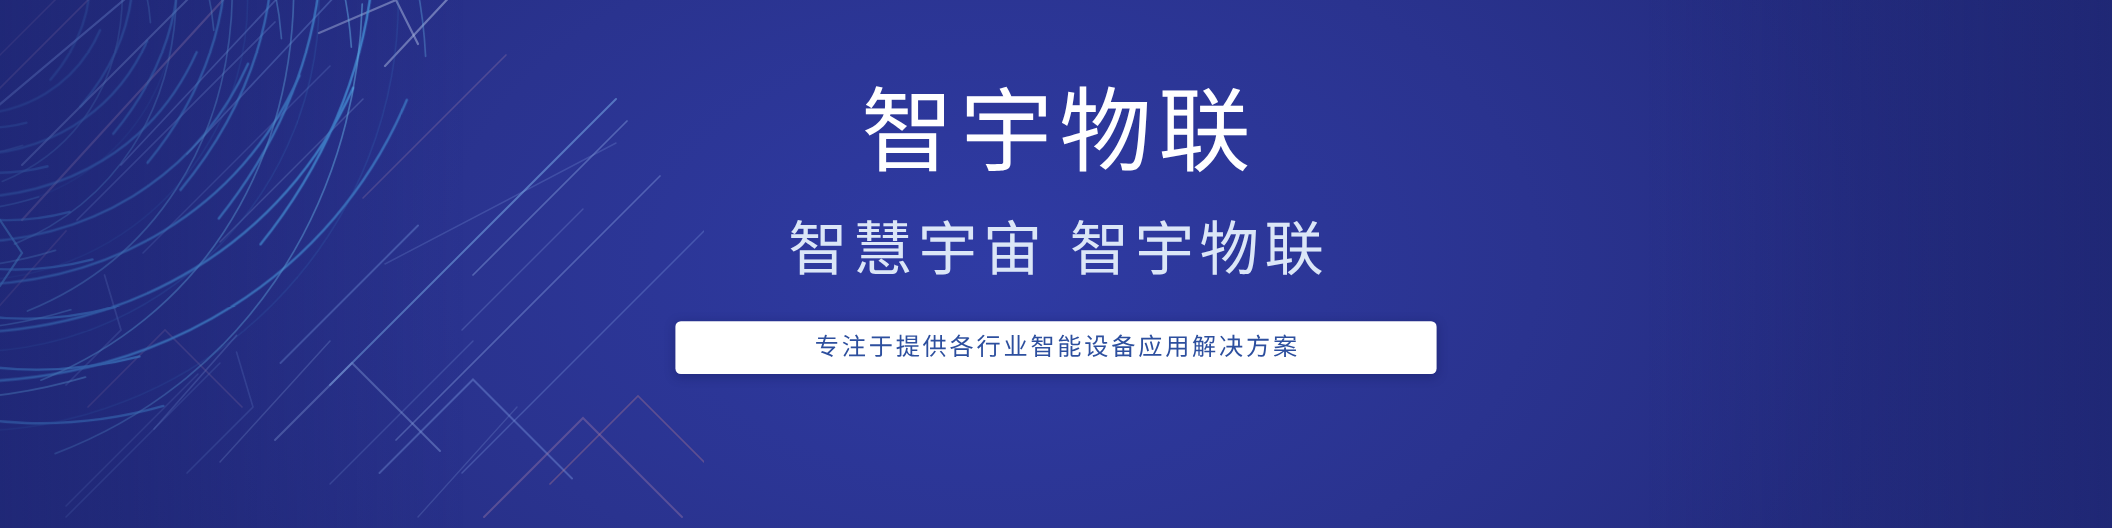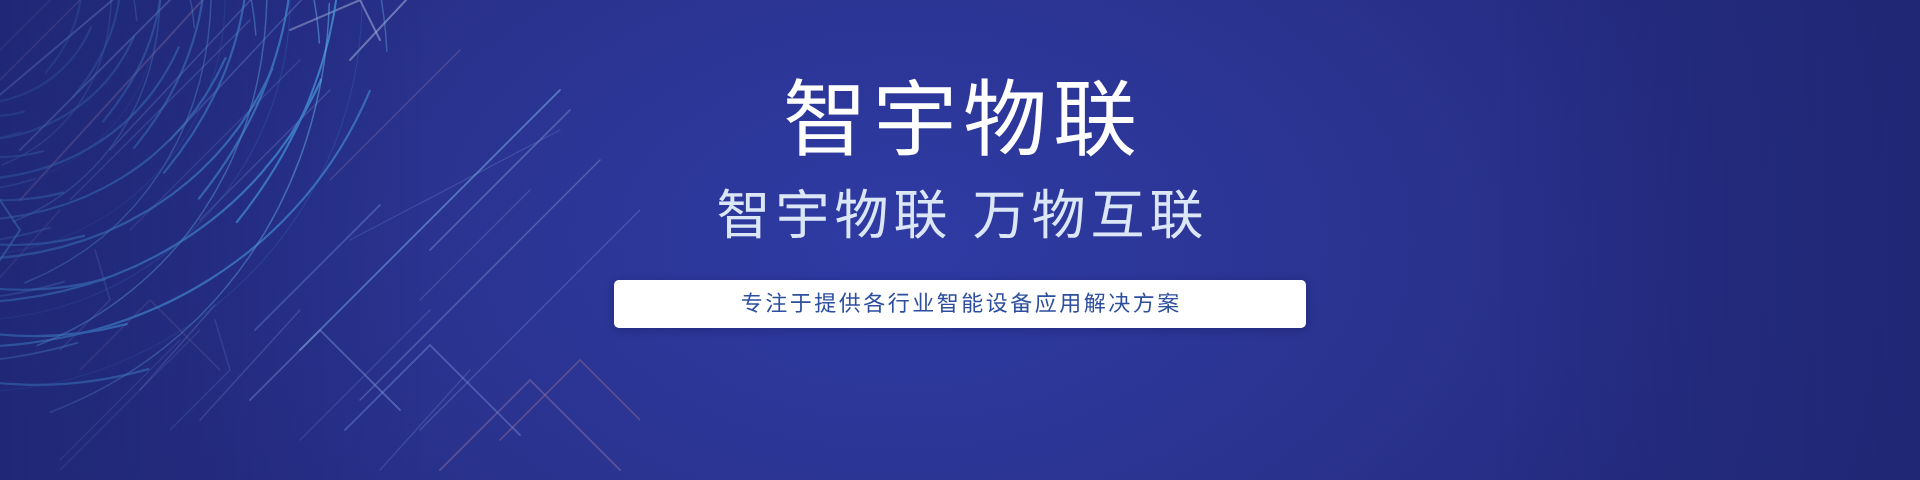--- a/index.html
+++ b/index.html
@@ -55,21 +55,21 @@
     position: absolute;
     inset: 0;
     display: flex;
     flex-direction: column;
     align-items: center;
     justify-content: flex-start;
     text-align: center;
   }
 
   .title {
-    margin: 0;
+    margin: 12px;
     padding: 0;
     font-size: 84px;
     line-height: 1;
     letter-spacing: 6px;
     font-weight: 400;
     color: #ffffff;
     margin-top: 78px;
     text-indent: 6px;
     white-space: nowrap;
   }
@@ -287,20 +287,20 @@
       </g>
     </g>
   </svg>
 
   <div class="bg-vignette"></div>
 
   <div class="content">
 
     <h1 class="title">智宇物联</h1>
 
-    <p class="subtitle">智宇物联 万物互联</p>
+    <p class="subtitle">智慧宇宙 智宇物联</p>
 
     <div class="tagline-pill">
       <span class="tagline-text">专注于提供各行业智能设备应用解决方案</span>
     </div>
 
   </div>
 </div>
 
 </body></html>

